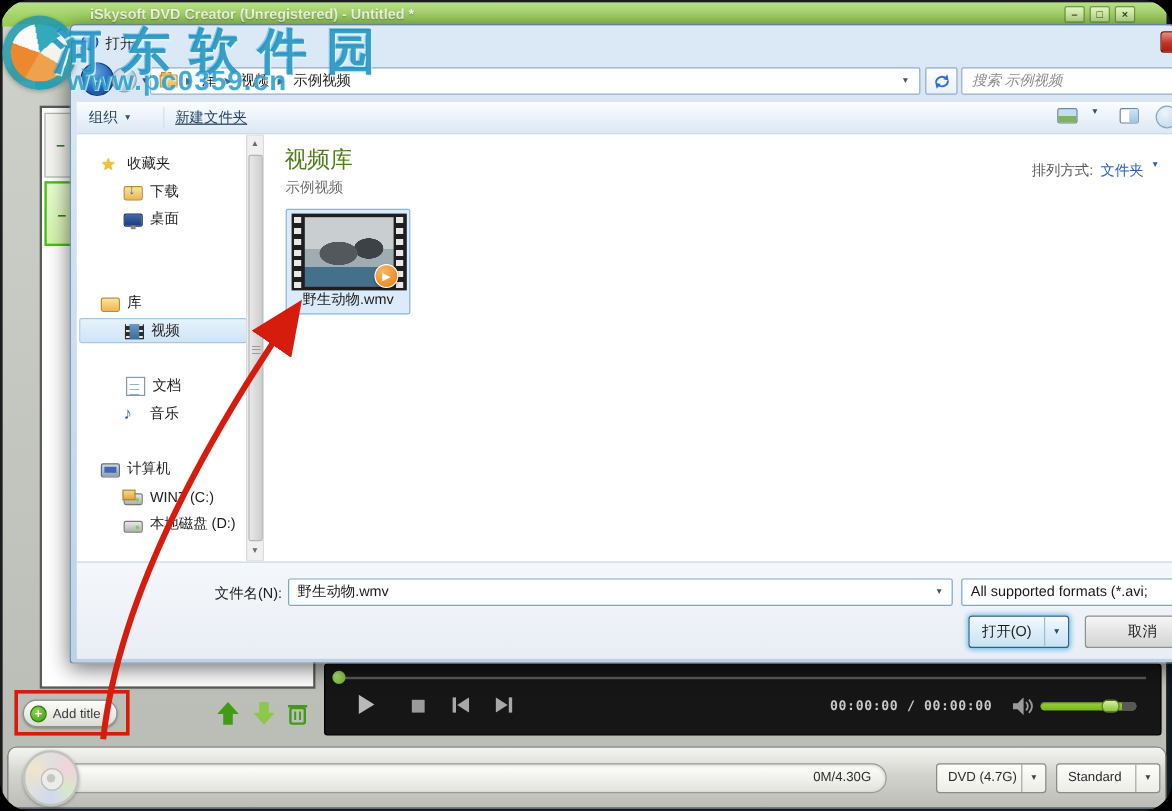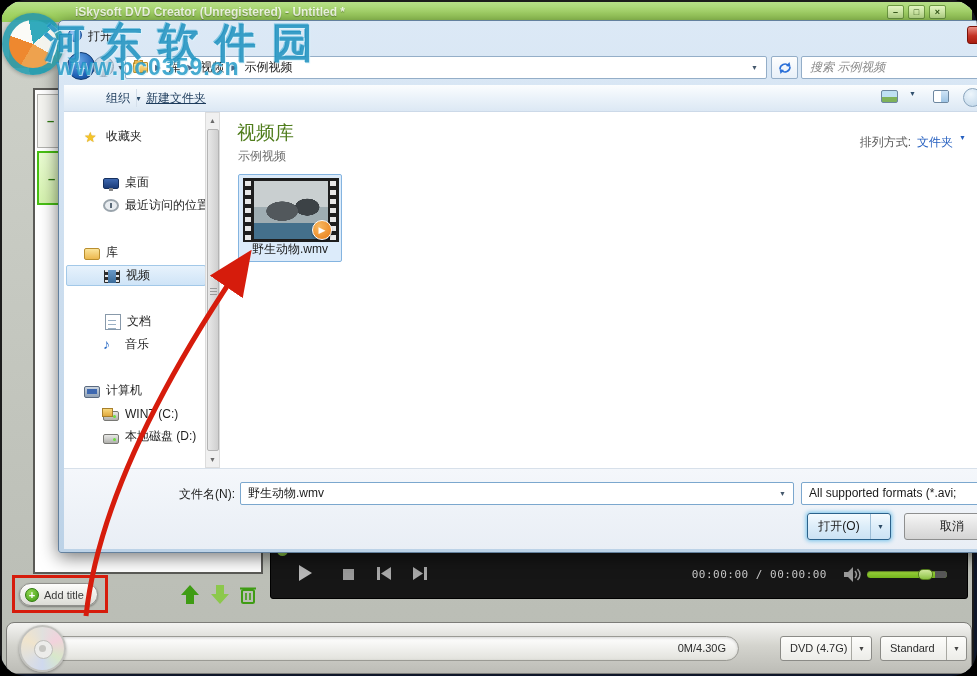--- a/index.html
+++ b/index.html
@@ -34,22 +34,22 @@
   #add-title-btn { position:absolute; left:17px; top:581px; width:79px; height:23px; border-radius:12px;
           background:linear-gradient(#fdfdfb,#dcdcd6); border:1px solid #8f8f8b; box-shadow:0 1px 2px rgba(0,0,0,.35);
           display:flex; align-items:center; gap:5px; padding-left:5px; font-size:11px; color:#3c3c3c; }
   #add-plus { width:14px; height:14px; border-radius:50%; background:radial-gradient(circle at 35% 30%,#8ed44e,#3f9c14);
           color:#fff; font-size:11px; font-weight:bold; line-height:13px; text-align:center; border:1px solid #2f7a0e; }
   .order-icon { position:absolute; top:582px; width:20px; height:21px; }
   #highlight-rect { position:absolute; left:12px; top:575px; width:96px; height:38px;
           border:3px solid #d61c0c; z-index:42; }
 
   
-  #player { position:absolute; left:268px; top:537px; width:698px; height:60px; background:#161616;
-          border:1px solid #000; border-radius:3px; }
+  #player { position:absolute; left:268px; top:551px; width:698px; height:60px; background:#161616;
+          border:1px solid #000; border-radius:3px;font-weight:bold; }
   #seek-line { position:absolute; left:12px; right:12px; top:10px; height:2px; background:#5c5c5c; }
   #seek-dot { position:absolute; left:6px; top:5px; width:11px; height:11px; border-radius:50%;
           background:radial-gradient(circle at 35% 30%,#b8e878,#6aa824); }
   .pctl { position:absolute; top:24px; color:#b4b4b4; }
   #time-display { position:absolute; right:140px; top:28px; color:#c9c9c9; font-size:11px;
           font-family:"DejaVu Sans Mono",monospace; letter-spacing:.5px; }
   #vol-track { position:absolute; right:20px; top:31px; width:80px; height:7px; border-radius:4px;
           background:linear-gradient(#9ed63e,#74b41e); box-shadow:inset 0 1px 1px rgba(0,0,0,.4); }
   #vol-rest { position:absolute; right:0; top:0; width:12px; height:7px; border-radius:0 4px 4px 0; background:#585858; }
   #vol-handle { position:absolute; right:14px; top:-2px; width:15px; height:11px; border-radius:5px;
@@ -330,21 +330,21 @@
           <path d="M12 6 a5 5 0 0 1 -8.5 3.5" stroke="#2a6fd8" stroke-width="1.6" fill="none"></path>
           <polygon points="2.5,13 1.5,8 6,9" fill="#2a6fd8"></polygon>
         </svg>
       </div>
       <div id="search-box">
         <span>搜索 示例视频</span>
       </div>
     </div>
 
     <div id="toolbar">
-      <div class="tb-item" style="left:42px;">
+      <div class="tb-item" style="left:10px;">
         <span>组织</span>
         <span class="tb-caret">▼</span>
       </div>
       <div class="tb-sep"></div>
       <div class="tb-item" style="left:82px;text-decoration:underline;">
         <span>新建文件夹</span>
       </div>
       <div class="tb-item" style="left:817px;">
         <div class="views-icon"></div>
       </div>
@@ -356,27 +356,27 @@
       </div>
       <div class="help-icon"></div>
     </div>
 
     <div id="content">
 
       <div class="side-row lvl0" style="top:14px;">
         <span class="sicon ic-star">★</span>
         <span class="lbl">收藏夹</span>
       </div>
+      <div class="side-row lvl1" style="top:37px;">
+        <span class="sicon ic-download"></span>
+        <span class="lbl">下载</span>
+      </div>
       <div class="side-row lvl1" style="top:60px;">
         <span class="sicon ic-desktop"></span>
         <span class="lbl">桌面</span>
-      </div>
-      <div class="side-row lvl1" style="top:83px;">
-        <span class="sicon ic-recent"></span>
-        <span class="lbl">最近访问的位置</span>
       </div>
       <div class="side-row lvl0" style="top:130px;">
         <span class="sicon ic-folder"></span>
         <span class="lbl">库</span>
       </div>
       <div class="side-row lvl1 selected" style="top:153px;">
         <span class="sicon ic-film"></span>
         <span class="lbl">视频</span>
       </div>
       <div class="side-row lvl1" style="top:199px;">

